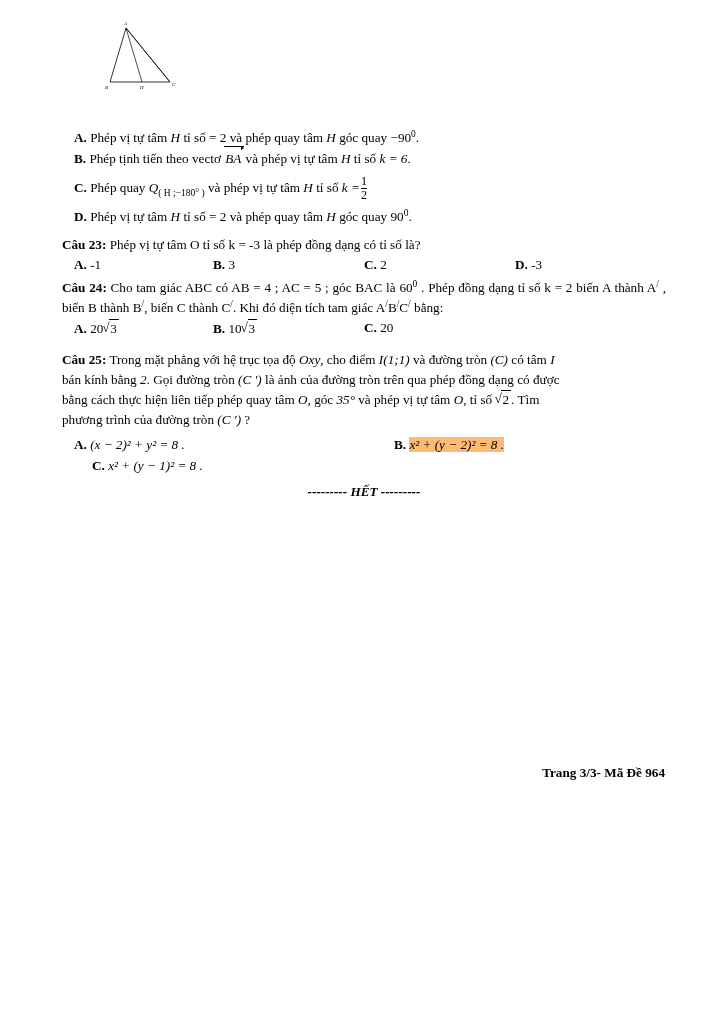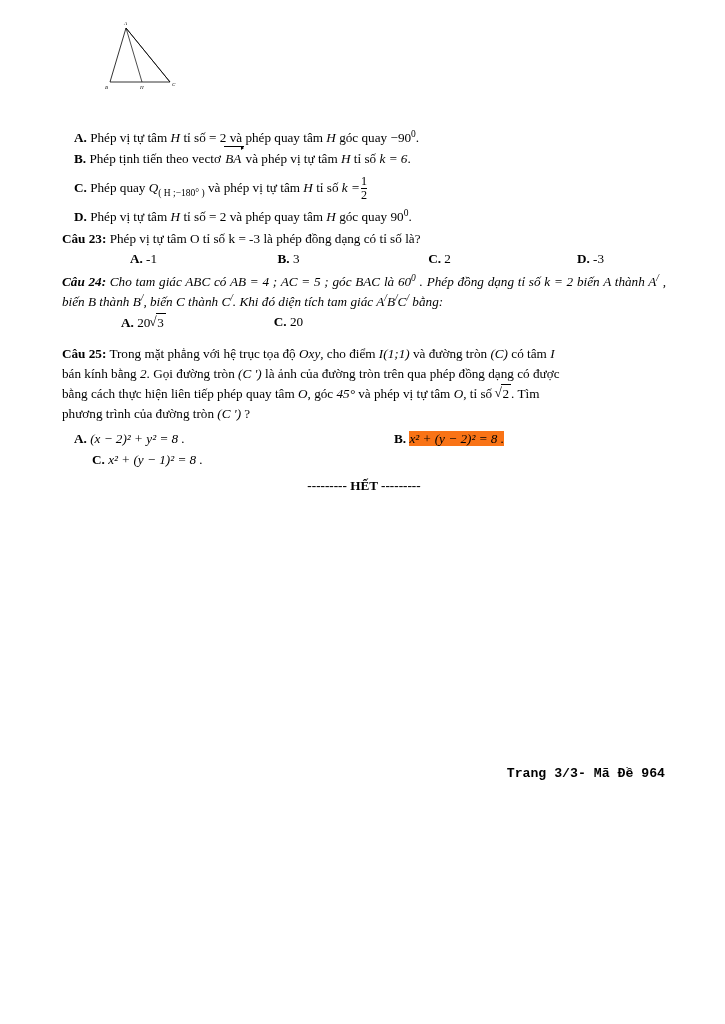--- a/index.html
+++ b/index.html
@@ -57,21 +57,20 @@
   .q-label {
     font-weight: bold;
   }
   .indent1 { padding-left: 12px; }
 
   
   .opts4 {
     display: flex;
     width: 100%;
     margin: 1px 0 1px 0;
-    text-align: center;
   }
   .opts4 > div { flex: 0 0 25%; }
   .opts4 > div:first-child { padding-left: 12px; box-sizing: border-box; }
 
   .opts2 {
     display: flex;
     width: 100%;
     margin: 2px 0 2px 0;
   }
   .opts2 > div { flex: 0 0 50%; }
@@ -128,36 +127,36 @@
     left: -1px;
     top: -1px;
     font-size: 1.02em;
   }
   .sqrt > span {
     border-top: 1px solid #000;
     padding: 0 2px 0 1px;
     display: inline-block;
   }
 
-  .hl { background: #f97316; }
+  .hl { background: #fdba74; }
 
   .hetline {
     text-align: center;
     font-weight: bold;
     margin-top: 8px;
     font-size: 13.2px;
+    font-style: italic;
   }
 
   .footer {
     position: absolute;
     right: 60px;
     bottom: 26px;
     font-size: 13.2px;
     font-weight: bold;
-    font-family: Liberation Mono, monospace;
   }
 </style>
 </head>
 <body>
 
 <div class="page">
 
   <div class="figure-wrap">
     <svg width="80" height="72" viewBox="0 0 80 72">
       <polygon points="22,8 6,62 66,62" fill="none" stroke="#000" stroke-width="0.8"></polygon>
@@ -185,49 +184,50 @@
     <div class="line indent1" style="margin:6px 0 6px 0;">
       <span class="opt-label">C.</span>
       <span>Phép quay </span><span class="mi">Q</span><span class="sub">( H ;−180° )</span><span> và phép vị tự tâm </span><span class="mi">H</span><span> tỉ số </span><span class="it">k =</span><span class="frac"><span class="num">1</span><span class="den">2</span></span>
     </div>
 
     <div class="line indent1">
       <span class="opt-label">D.</span>
       <span>Phép vị tự tâm </span><span class="mi">H</span><span> tỉ số </span><span>= 2</span><span> và phép quay tâm </span><span class="mi">H</span><span> góc quay 90</span><span class="sup">0</span><span>.</span>
     </div>
 
-    <div class="para" style="margin-top:3px;">
+    <div class="para" style="margin-top:9px;">
       <span class="q-label">Câu 23:</span>
       <span>Phép vị tự tâm O tỉ số k = -3 là phép đồng dạng có tỉ số là?</span>
     </div>
     <div class="opts4">
       <div><span class="opt-label">A.</span> <span>-1</span></div>
       <div><span class="opt-label">B.</span> <span>3</span></div>
       <div><span class="opt-label">C.</span> <span>2</span></div>
       <div><span class="opt-label">D.</span> <span>-3</span></div>
     </div>
 
-    <div class="para" style="margin-top:3px;font-style:italic;">
+    <div class="para" style="margin-top:3px;">
       <span class="q-label">Câu 24:</span>
       <span>Cho tam giác ABC có AB = 4 ; AC = 5 ; góc BAC là 60</span><span class="sup">0</span><span> . Phép đồng dạng tỉ số k = 2 biến A thành A</span><span class="sup">/</span><span> , biến B thành B</span><span class="sup">/</span><span>, biến C thành C</span><span class="sup">/</span><span>. Khi đó diện tích tam giác A</span><span class="sup">/</span><span>B</span><span class="sup">/</span><span>C</span><span class="sup">/</span><span> bằng:</span>
     </div>
     <div class="opts4">
       <div><span class="opt-label">A.</span> <span>20</span><span class="sqrt"><span>3</span></span></div>
+      <div><span class="opt-label">B.</span> <span>10</span><span class="sqrt"><span>3</span></span></div>
       <div><span class="opt-label">C.</span> <span>20</span></div>
     </div>
 
     <div class="para" style="margin-top:12px;">
       <span class="q-label">Câu 25:</span>
       <span>Trong mặt phẳng với hệ trục tọa độ </span><span class="mi">Oxy</span><span>, cho điểm </span><span class="mi">I(1;1)</span><span> và đường tròn </span><span class="mi">(C)</span><span> có tâm </span><span class="mi">I</span>
     </div>
     <div class="para">
       <span>bán kính bằng </span><span class="mi">2</span><span>. Gọi đường tròn </span><span class="mi">(C ')</span><span> là ảnh của đường tròn trên qua phép đồng dạng có được</span>
     </div>
     <div class="para">
-      <span>bằng cách thực hiện liên tiếp phép quay tâm </span><span class="mi">O</span><span>, góc </span><span class="mi">45°</span><span> và phép vị tự tâm </span><span class="mi">O</span><span>, tỉ số </span><span class="sqrt"><span>2</span></span><span>. Tìm</span>
+      <span>bằng cách thực hiện liên tiếp phép quay tâm </span><span class="mi">O</span><span>, góc </span><span class="mi">35°</span><span> và phép vị tự tâm </span><span class="mi">O</span><span>, tỉ số </span><span class="sqrt"><span>2</span></span><span>. Tìm</span>
     </div>
     <div class="para">
       <span>phương trình của đường tròn </span><span class="mi">(C ')</span><span> ?</span>
     </div>
 
     <div class="opts2" style="margin-top:6px;">
       <div><span class="opt-label">A.</span> <span class="mi">(x − 2)² + y² = 8 .</span></div>
       <div><span class="opt-label">B.</span> <span class="mi hl">x² + (y − 2)² = 8 .</span></div>
     </div>
     <div class="opts2">

